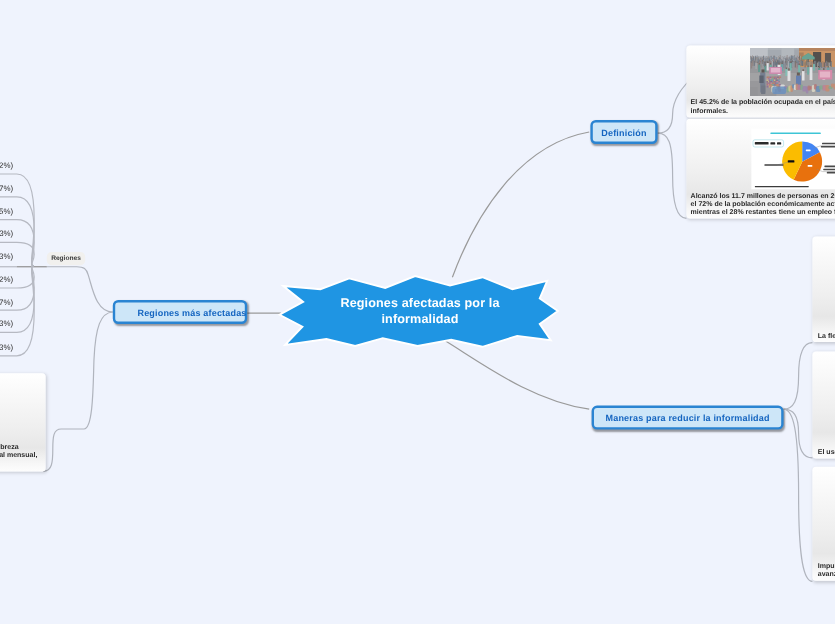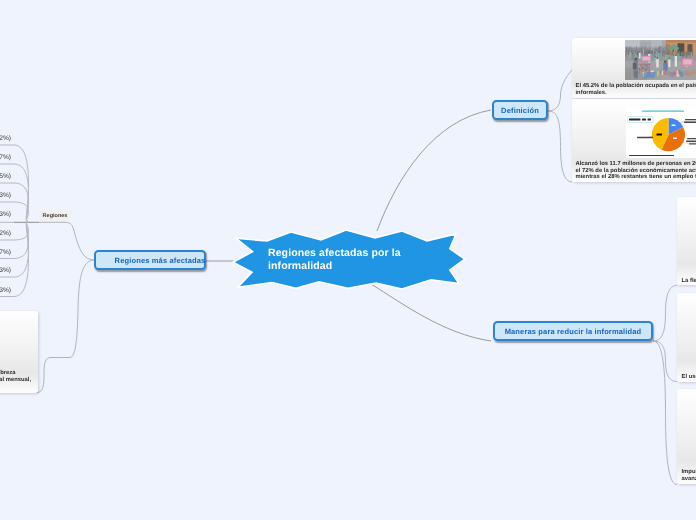--- a/index.html
+++ b/index.html
@@ -48,21 +48,21 @@
   .card{
     position:absolute;box-sizing:border-box;
     background:linear-gradient(180deg,#ffffff 0%,#fbfbfb 14%,#efefef 55%,#e7e7e7 76%,#f7f7f7 92%,#fdfdfd 100%);
     border-radius:3px;
     box-shadow:1px 1px 3px rgba(0,0,0,.17);
     overflow:hidden;
   }
   .card .cap{position:absolute;color:#2b2b2b;font-weight:bold;line-height:6.7px;white-space:pre;}
 
   .central-text{
-    position:absolute;color:#fff;font-weight:bold;
+    position:absolute;color:#fff;font-weight:bold;text-align:center;
     line-height:13px;letter-spacing:.1px;
   }
 </style>
 </head>
 <body>
 
 <div id="stage">
 
   <svg class="edges" viewBox="0 0 696 520">
     <g fill="none" stroke="#9a9a9a" stroke-width="1">
@@ -101,21 +101,21 @@
     <polygon points="8.0,14.3 39.0,17.0 63.0,8.0 93.0,16.0 118.0,6.0 147.0,14.0 174.0,7.0 199.0,17.0 228.0,10.0 221.8,24.7 236.9,35.2 221.8,46.0 231.0,59.5 203.0,55.9 174.0,65.0 148.0,59.1 120.0,64.3 91.0,57.8 68.0,64.3 44.0,58.5 9.6,63.4 24.0,48.3 5.0,38.3 24.6,27.6" fill="#1f95e3" stroke="#ffffff" stroke-width="1.6" stroke-linejoin="miter"></polygon>
   </svg>
   <div class="central-text" style="left:268px;top:247px;width:164px;font-size:10.5px;">Regiones afectadas por la informalidad</div>
 
   <div class="node branch" style="left:492px;top:100px;width:56px;height:20px;font-size:7.5px;">
     <span>Definición</span>
   </div>
   <div class="node branch" style="left:94px;top:250px;width:112px;height:20px;font-size:7.5px;padding-left:20px;">
     <span>Regiones más afectadas</span>
   </div>
-  <div class="node branch" style="left:493px;top:321px;width:160px;height:20px;font-size:7.5px;">
+  <div class="node branch" style="left:493px;top:338px;width:160px;height:20px;font-size:7.5px;">
     <span>Maneras para reducir la informalidad</span>
   </div>
 
   <div class="node greynode" style="left:39px;top:210px;width:32px;height:11px;font-size:5.5px;">
     <span>Regiones</span>
   </div>
 
   <div id="pills">
       <div class="leaf" style="top: 135.4px;"><span>Ucayali (73.2%)</span></div>
       <div class="leaf" style="top: 154.4px;"><span>Madre de Dios (70.7%)</span></div>

